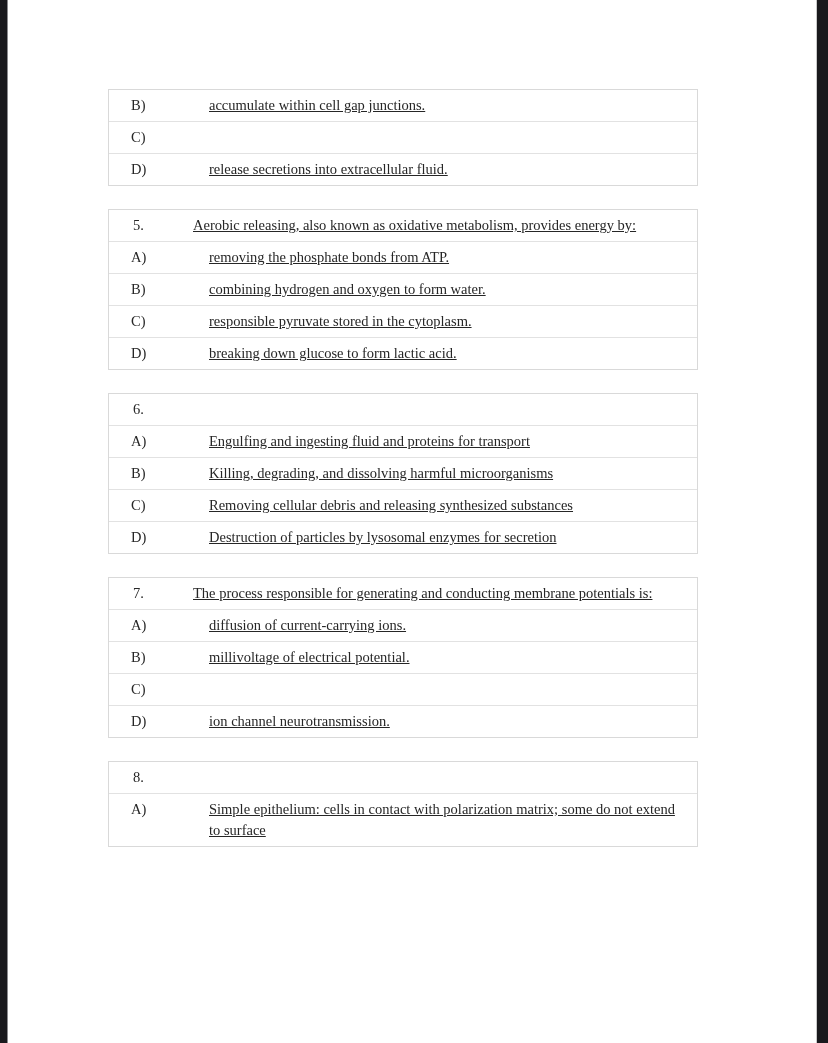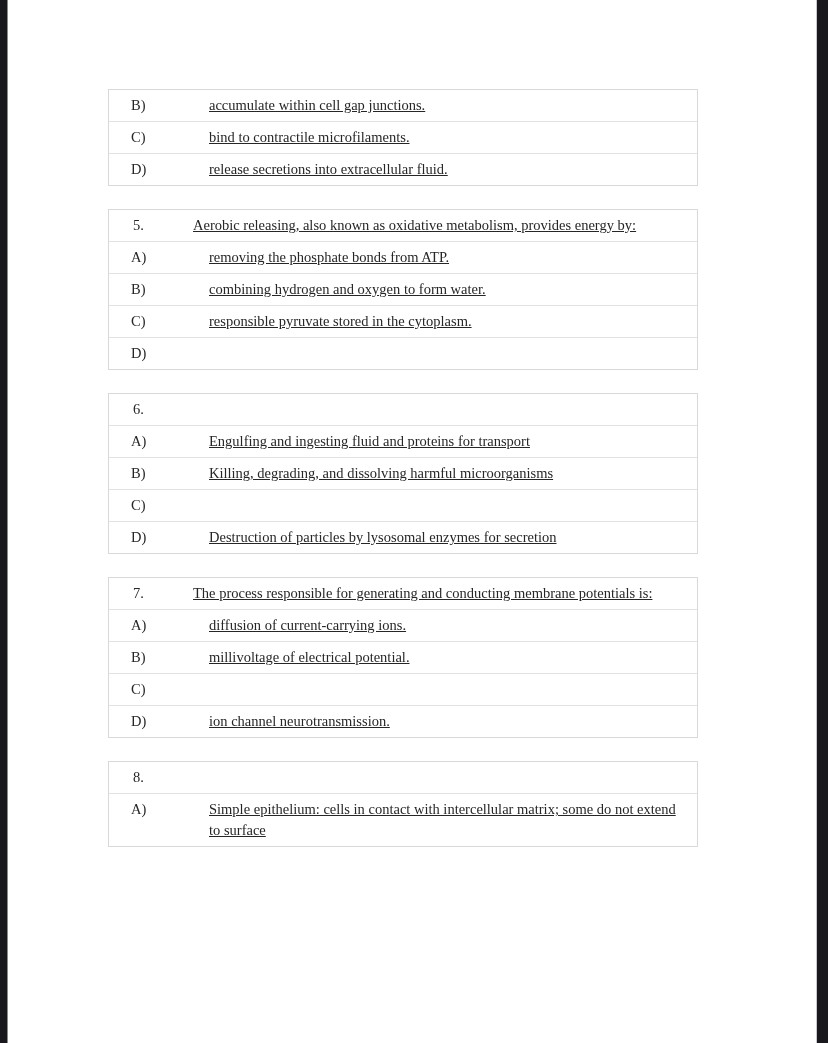--- a/index.html
+++ b/index.html
@@ -51,21 +51,20 @@
 
   <div id="content">
 
     <section class="block">
       <div class="row">
         <div class="cell label-opt">B)</div>
         <div class="cell text-cell">accumulate within cell gap junctions.</div>
       </div>
       <div class="row">
         <div class="cell label-opt">C)</div>
-        <div class="cell text-cell">bind to contractile microfilaments.</div>
       </div>
       <div class="row">
         <div class="cell label-opt">D)</div>
         <div class="cell text-cell">release secretions into extracellular fluid.</div>
       </div>
     </section>
 
     <section class="block">
       <div class="row">
         <div class="cell label-q">5.</div>
@@ -78,37 +77,39 @@
       <div class="row">
         <div class="cell label-opt">B)</div>
         <div class="cell text-cell">combining hydrogen and oxygen to form water.</div>
       </div>
       <div class="row">
         <div class="cell label-opt">C)</div>
         <div class="cell text-cell">responsible pyruvate stored in the cytoplasm.</div>
       </div>
       <div class="row">
         <div class="cell label-opt">D)</div>
+        <div class="cell text-cell">breaking down glucose to form lactic acid.</div>
       </div>
     </section>
 
     <section class="block">
       <div class="row">
         <div class="cell label-q">6.</div>
       </div>
       <div class="row">
         <div class="cell label-opt">A)</div>
         <div class="cell text-cell">Engulfing and ingesting fluid and proteins for transport</div>
       </div>
       <div class="row">
         <div class="cell label-opt">B)</div>
         <div class="cell text-cell">Killing, degrading, and dissolving harmful microorganisms</div>
       </div>
       <div class="row">
         <div class="cell label-opt">C)</div>
+        <div class="cell text-cell">Removing cellular debris and releasing synthesized substances</div>
       </div>
       <div class="row">
         <div class="cell label-opt">D)</div>
         <div class="cell text-cell">Destruction of particles by lysosomal enzymes for secretion</div>
       </div>
     </section>
 
     <section class="block">
       <div class="row">
         <div class="cell label-q">7.</div>
@@ -130,18 +131,18 @@
         <div class="cell text-cell">ion channel neurotransmission.</div>
       </div>
     </section>
 
     <section class="block">
       <div class="row">
         <div class="cell label-q">8.</div>
       </div>
       <div class="row">
         <div class="cell label-opt">A)</div>
-        <div class="cell text-cell">Simple epithelium: cells in contact with intercellular matrix; some do not extend to surface</div>
+        <div class="cell text-cell">Simple epithelium: cells in contact with polarization matrix; some do not extend to surface</div>
       </div>
     </section>
 
   </div>
 </div>
 
 </body></html>

